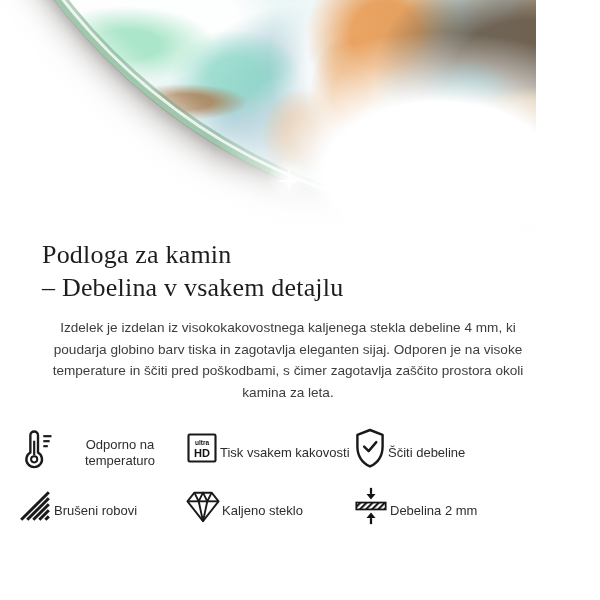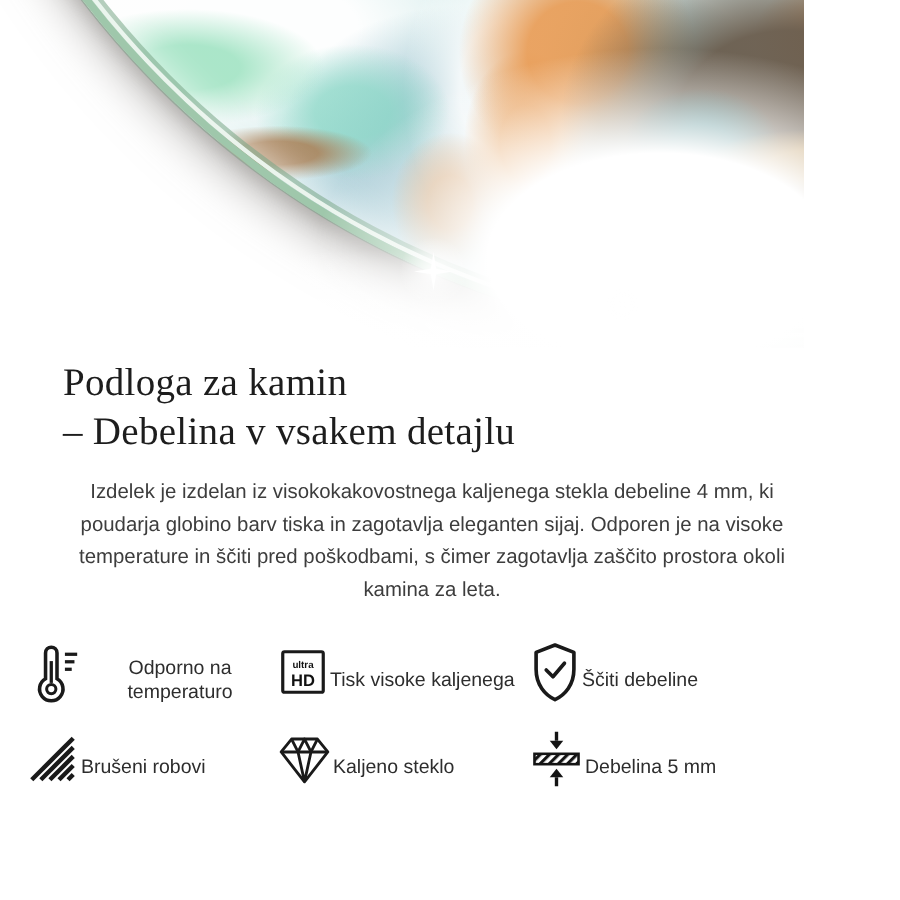--- a/index.html
+++ b/index.html
@@ -101,21 +101,21 @@
     </div>
 
     <div class="feature">
       <div class="icon-box">
         <svg width="36" height="36" viewBox="0 0 44 44">
           <rect x="5.5" y="5.5" width="33" height="33" rx="1.5" fill="none" stroke="#1a1a1a" stroke-width="2.6"></rect>
           <text x="22" y="18.5" text-anchor="middle" font-family="Liberation Sans, sans-serif" font-size="8" font-weight="700" fill="#111">ultra</text>
           <text x="22" y="33" text-anchor="middle" font-family="Liberation Sans, sans-serif" font-size="13.5" font-weight="700" fill="#111">HD</text>
         </svg>
       </div>
-      <span class="lbl">Tisk visoke kaljenega</span>
+      <span class="lbl">Tisk vsakem kakovosti</span>
     </div>
 
     <div class="feature">
       <div class="icon-box">
         <svg width="36" height="42" viewBox="0 0 40 46" fill="none" stroke="#1a1a1a" stroke-width="2.7" stroke-linejoin="round" stroke-linecap="round">
           <path d="M20,3 L34,8.5 V21 C34,32.5 27.5,40 20,43.5 C12.5,40 6,32.5 6,21 V8.5 Z"></path>
           <path d="M13.5,21.5 L18.5,26.5 L27,16.5"></path>
         </svg>
       </div>
       <span class="lbl">Ščiti debeline</span>
@@ -154,17 +154,17 @@
               <rect x="0" y="0" width="2.4" height="5" fill="#141414"></rect>
             </pattern>
           </defs>
           <rect x="5" y="20" width="34" height="8" fill="url(#hatch4)" stroke="#141414" stroke-width="2"></rect>
           <path d="M22,3 V10" stroke="#141414" stroke-width="2.6"></path>
           <path d="M16.8,10 H27.2 L22,16.4 Z" fill="#141414"></path>
           <path d="M22,45 V38" stroke="#141414" stroke-width="2.6"></path>
           <path d="M16.8,38 H27.2 L22,31.6 Z" fill="#141414"></path>
         </svg>
       </div>
-      <span class="lbl">Debelina 5 mm</span>
+      <span class="lbl">Debelina 2 mm</span>
     </div>
 
   </div>
 </div>
 
 </body></html>

